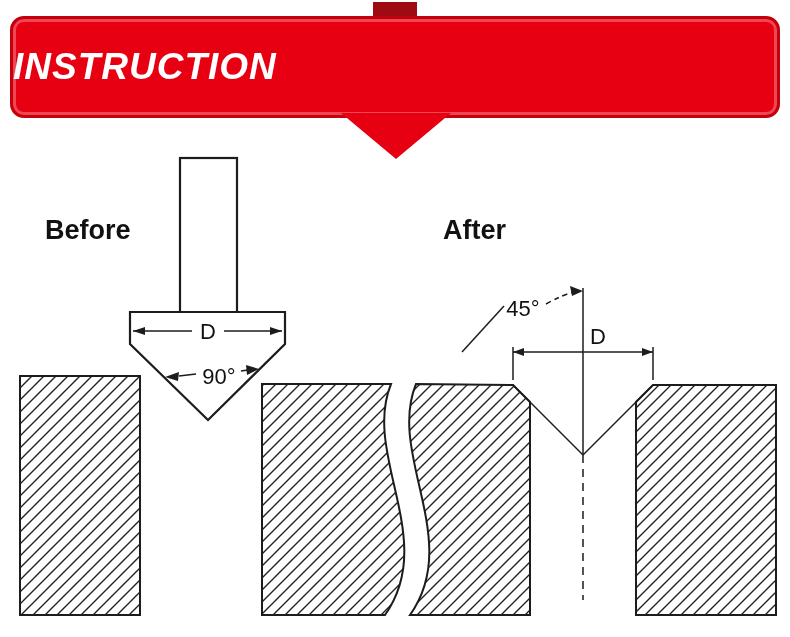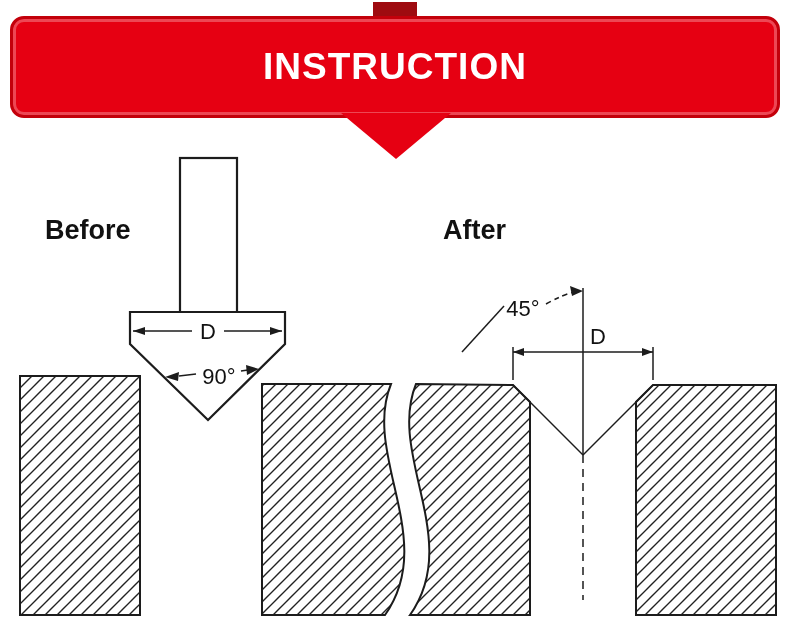--- a/index.html
+++ b/index.html
@@ -10,21 +10,21 @@
   .tab {
     position:absolute; left:373px; top:2px; width:44px; height:18px;
     background:var(--banner-tab,#9e0b10);
   }
   .banner {
     position:absolute; left:10px; top:16px; width:764px; height:96px;
     background:var(--banner-bg,#e60012);
     border:3px solid var(--banner-border,#c3000b);
     border-radius:14px;
     box-shadow: inset 0 0 0 3px rgba(255,255,255,.28);
-    display:flex; align-items:center; justify-content:center;
+    display:flex; align-items:center; justify-content:flex-start;font-style:italic;
   }
   .banner-title {
     color:var(--banner-text,#ffffff); font-size:37px; font-weight:bold;
     letter-spacing:1px;
   }
   .pointer {
     position:absolute; left:341px; top:113px; width:0; height:0;
     border-left:55px solid transparent; border-right:55px solid transparent;
     border-top:46px solid var(--banner-bg,#e60012);
   }

